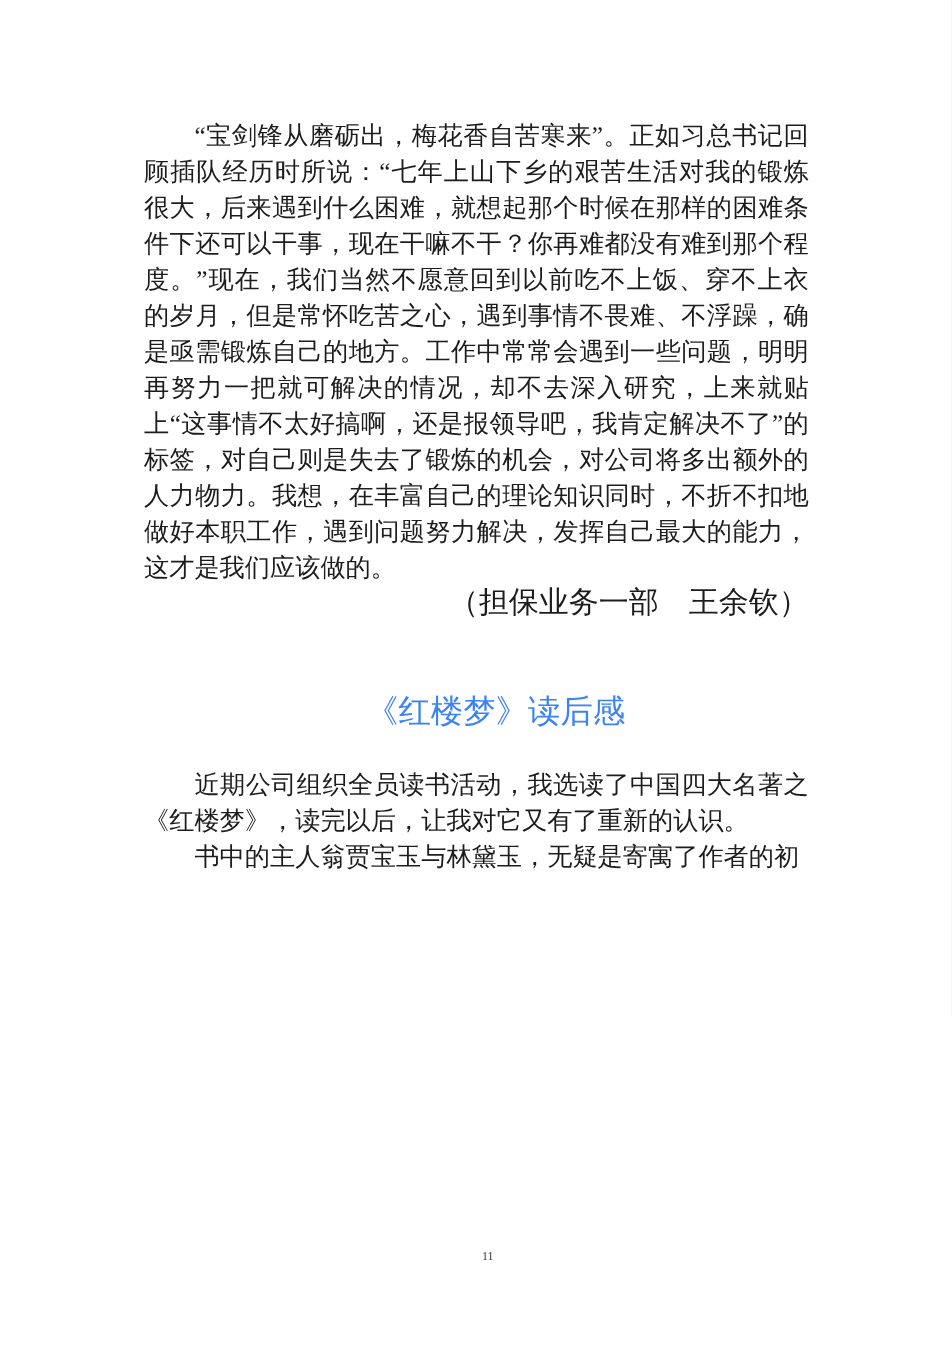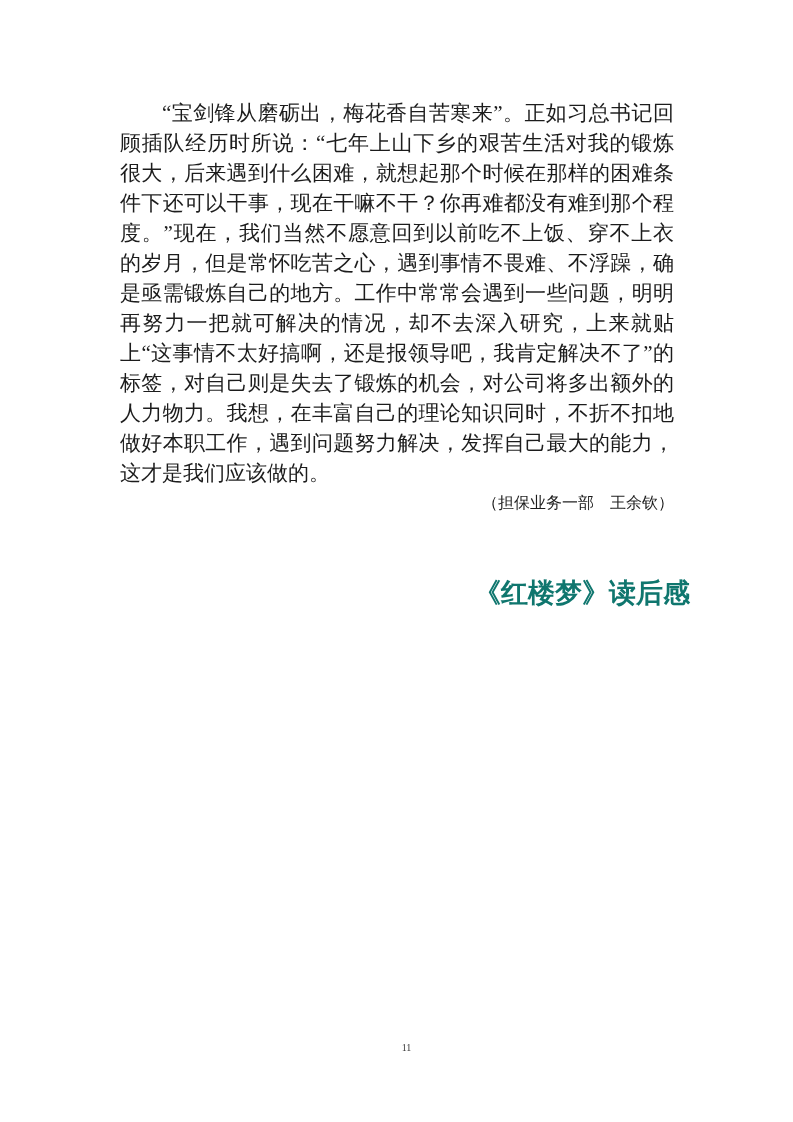--- a/index.html
+++ b/index.html
@@ -32,35 +32,35 @@
     text-align: justify;
     text-justify: inter-ideograph;
     word-break: break-all;
     color: #1c1c1c;
   }
   p.para-gap {
     margin-top: 12px;
   }
   p.attribution {
     margin: 0;
-    font-size: 16px;
+    font-size: 25px;
     line-height: 30px;
     text-align: right;
     color: #1c1c1c;
   }
   h1.essay-title {
     margin: 57px 0 28px 0;
     position: relative;
     left: 16px;
     font-family: "Liberation Sans", "DejaVu Sans", sans-serif;
-    font-weight: 700;
+    font-weight: 400;
     font-size: 27px;
     line-height: 36px;
-    text-align: right;
-    color: #0f766e;
+    text-align: center;
+    color: #3b82f6;
   }
   .page-number {
     position: absolute;
     left: 0;
     top: 1040px;
     width: 100%;
     text-align: center;
     font-size: 10px;
     line-height: 16px;
     color: #3a3a3a;
@@ -73,19 +73,21 @@
 <div class="page">
   <div class="content">
 
     <p class="body-para">“宝剑锋从磨砺出，梅花香自苦寒来”。正如习总书记回顾插队经历时所说：“七年上山下乡的艰苦生活对我的锻炼很大，后来遇到什么困难，就想起那个时候在那样的困难条件下还可以干事，现在干嘛不干？你再难都没有难到那个程度。”现在，我们当然不愿意回到以前吃不上饭、穿不上衣的岁月，但是常怀吃苦之心，遇到事情不畏难、不浮躁，确是亟需锻炼自己的地方。工作中常常会遇到一些问题，明明再努力一把就可解决的情况，却不去深入研究，上来就贴上“这事情不太好搞啊，还是报领导吧，我肯定解决不了”的标签，对自己则是失去了锻炼的机会，对公司将多出额外的人力物力。我想，在丰富自己的理论知识同时，不折不扣地做好本职工作，遇到问题努力解决，发挥自己最大的能力，这才是我们应该做的。</p>
 
 
     <p class="attribution">（担保业务一部　王余钦）</p>
 
     <h1 class="essay-title">《红楼梦》读后感</h1>
 
+    <p class="body-para">近期公司组织全员读书活动，我选读了中国四大名著之《红楼梦》，读完以后，让我对它又有了重新的认识。</p>
 
 
+    <p class="body-para">书中的主人翁贾宝玉与林黛玉，无疑是寄寓了作者的初</p>
 
   </div>
 
   <div class="page-number">11</div>
 </div>
 
 </body></html>

